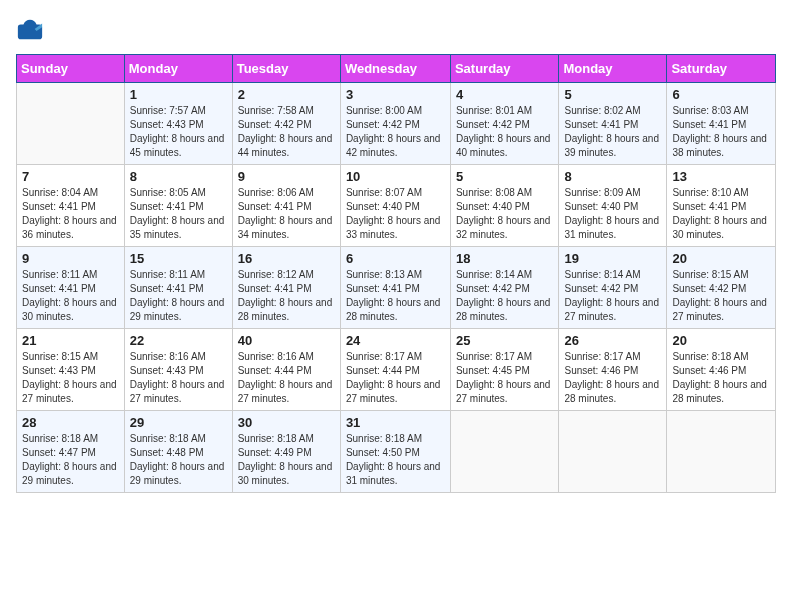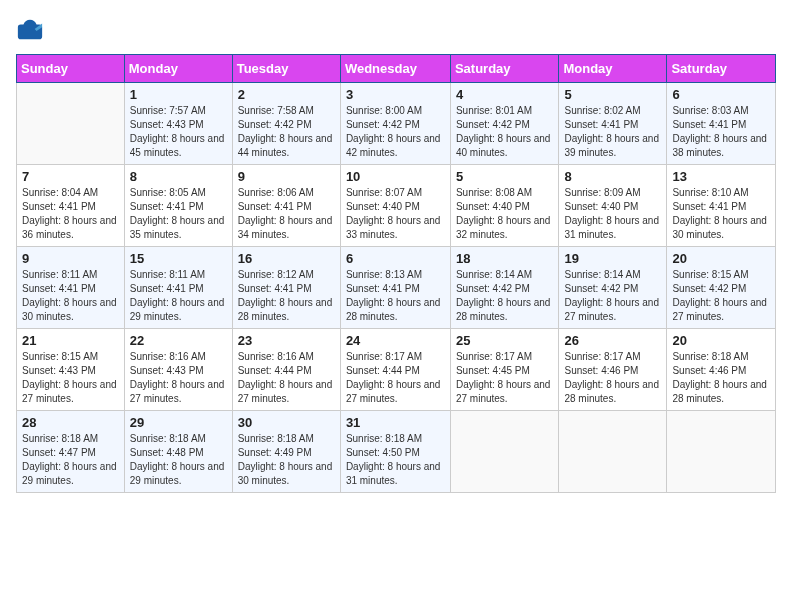--- a/index.html
+++ b/index.html
@@ -224,21 +224,21 @@
         <tr>
           <td>
             <span class="day-num">21</span>
             <div class="day-info">Sunrise: 8:15 AM<br>Sunset: 4:43 PM<br>Daylight: 8 hours and 27 minutes.</div>
           </td>
           <td>
             <span class="day-num">22</span>
             <div class="day-info">Sunrise: 8:16 AM<br>Sunset: 4:43 PM<br>Daylight: 8 hours and 27 minutes.</div>
           </td>
           <td>
-            <span class="day-num">23</span>
+            <span class="day-num">40</span>
             <div class="day-info">Sunrise: 8:16 AM<br>Sunset: 4:44 PM<br>Daylight: 8 hours and 27 minutes.</div>
           </td>
           <td>
             <span class="day-num">24</span>
             <div class="day-info">Sunrise: 8:17 AM<br>Sunset: 4:44 PM<br>Daylight: 8 hours and 27 minutes.</div>
           </td>
           <td>
             <span class="day-num">25</span>
             <div class="day-info">Sunrise: 8:17 AM<br>Sunset: 4:45 PM<br>Daylight: 8 hours and 27 minutes.</div>
           </td>

